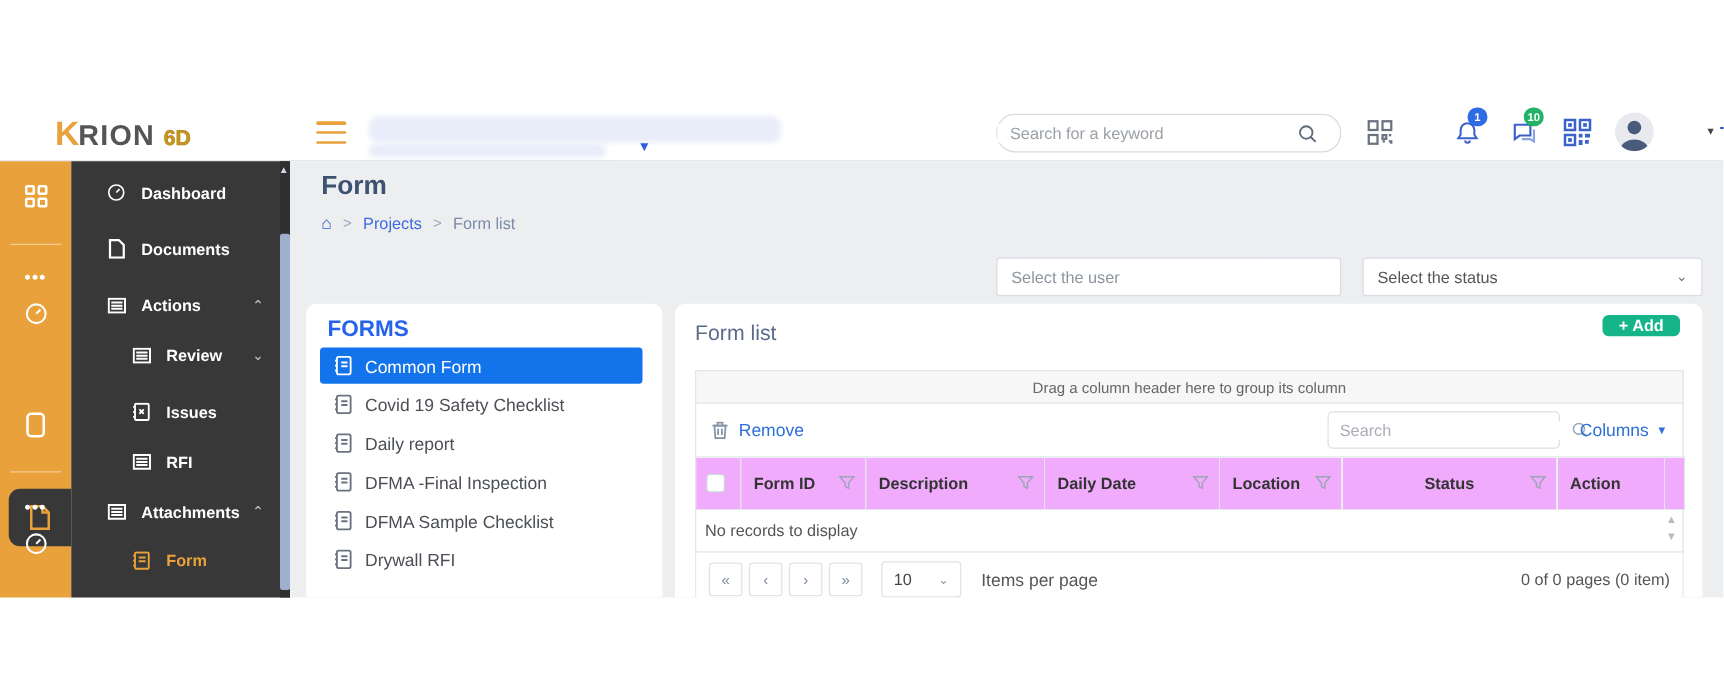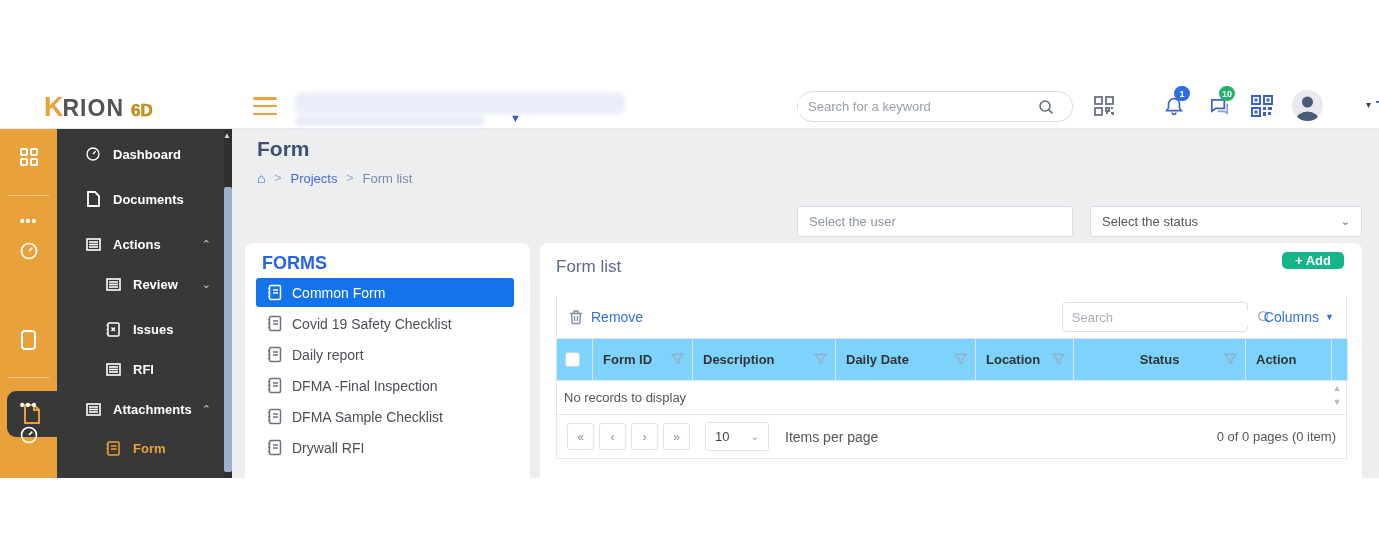--- a/index.html
+++ b/index.html
@@ -85,21 +85,21 @@
   .remove { display:flex; align-items:center; gap:8px; color:#2E6FD9; font-size:14px; cursor:pointer; }
   .remove .trash { color:#8193a7; font-size:14px; }
   .tb-search { margin-left:auto; width:186px; height:30px; border:1px solid #dcdfe4; border-radius:4px; display:flex; align-items:center; }
   .tb-search input { flex:1; border:none; outline:none; padding:0 9px; font-size:13px; color:#444; font-family:"Liberation Sans",sans-serif; }
   .tb-search input::placeholder { color:#a9aeb6; }
   .tb-search .mag { width:28px; color:#9aa5b5; font-size:13px; text-align:center; }
   .columns-btn { margin-left:16px; color:#2E6FD9; font-size:14px; display:flex; align-items:center; gap:6px; cursor:pointer; }
   .columns-btn .c-caret { font-size:9px; color:#2E6FD9; }
 
   table.grid { width:791px; border-collapse:collapse; table-layout:fixed; }
-  .grid th { border:1px solid #e2e4e8; border-left:none; height:42px; font-size:13px; color:#333; font-weight:700; text-align:left; padding:0 10px; position:relative; background:#7dd3fc; }
+  .grid th { border:1px solid #e2e4e8; border-left:none; height:42px; font-size:13px; color:#333; font-weight:700; text-align:left; padding:0 10px; position:relative; background:#f0abfc; }
   .grid th:first-child { border-left:1px solid #e2e4e8; }
   .grid .funnel { position:absolute; right:8px; top:13px; width:13px; height:14px; cursor:pointer; }
   .cbx { width:15px; height:15px; border:1px solid #cfd4db; border-radius:3px; background:#fff; cursor:pointer; }
   .empty-row { border:1px solid #e2e4e8; border-top:none; height:34px; display:flex; align-items:center; padding-left:7px; font-size:13px; color:#555; position:relative; }
   .vscroll { position:absolute; right:3px; top:2px; width:12px; display:flex; flex-direction:column; gap:4px; align-items:center; color:#b4bcc8; font-size:9px; }
   .vscroll span { cursor:pointer; }
 
   .pager { height:44px; border:1px solid #e7e9ec; border-top:none; display:flex; align-items:center; padding:0 10px; background:#fff; }
   .pg-btn { width:27px; height:27px; border:1px solid #dfe2e7; border-radius:3px; background:#fff; color:#7e8ba0; font-size:12px; margin-right:5px; cursor:pointer; display:flex; align-items:center; justify-content:center; }
   .pg-size { width:64px; height:29px; border:1px solid #dfe2e7; border-radius:3px; margin-left:10px; display:flex; align-items:center; justify-content:space-between; padding:0 9px; font-size:13px; color:#444; cursor:pointer; }
@@ -421,20 +421,21 @@
           </span>
         <span>Drywall RFI</span>
       </div>
     </div>
 
     <div class="panel list-panel">
       <div class="list-title">Form list</div>
       <button class="add-btn">+ Add</button>
 
       <div class="grid-wrap">
+        <div class="group-bar">Drag a column header here to group its column</div>
 
         <div class="toolbar">
           <div class="remove">
             <span class="trash">
               <svg width="14" height="16" viewBox="0 0 14 16" fill="none" stroke="#8193a7" stroke-width="1.4">
                   <path d="M2.5 4.5h9l-.8 10h-7.4z"></path>
                   <line x1="1" y1="4.5" x2="13" y2="4.5"></line>
                   <path d="M5 4.5V2h4v2.5"></path>
                   <line x1="5.5" y1="7" x2="5.5" y2="12"></line>
                   <line x1="8.5" y1="7" x2="8.5" y2="12"></line>

